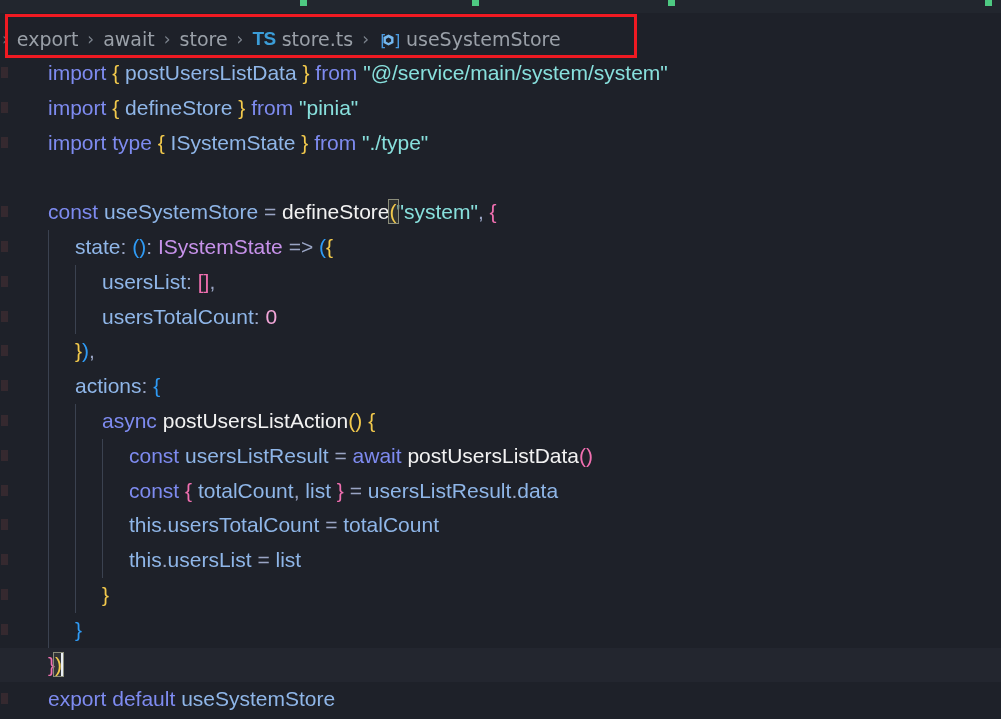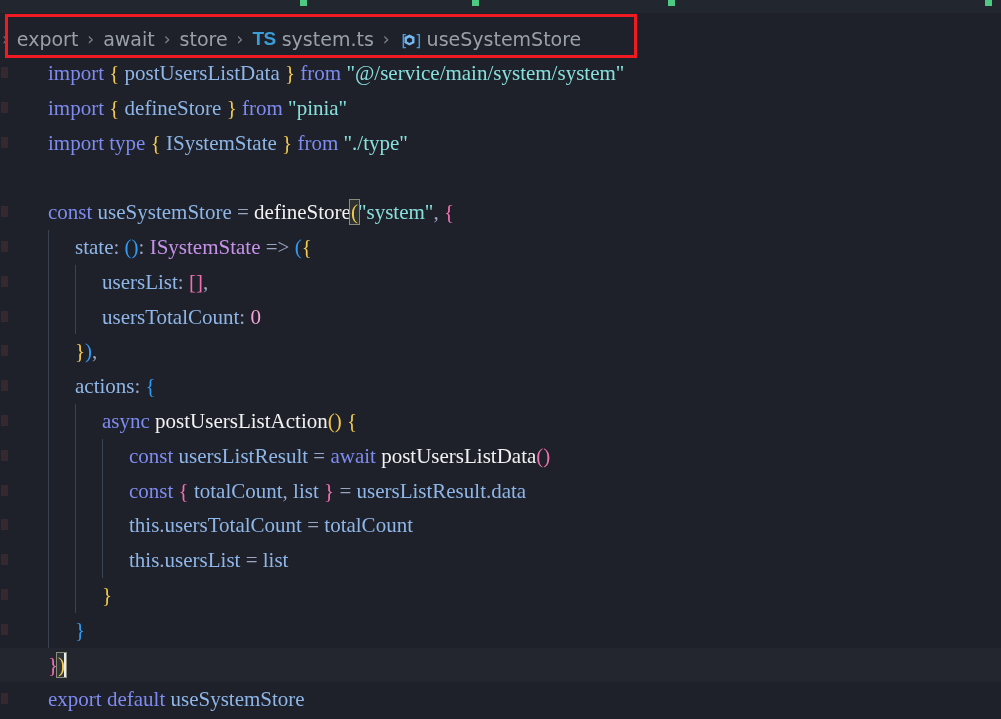--- a/index.html
+++ b/index.html
@@ -90,21 +90,21 @@
   .gutter .ln {
     position: absolute; left: 1px;
     width: 7px; height: 11px;
     background: #3a2a30;
     opacity: .85;
   }
 
   .code {
     position: absolute; left: 0; top: 0;
     width: 1001px;
-    font-family: Liberation Serif, serif;
+    font-family: Liberation Sans, sans-serif;
     font-size: 21px;
     line-height: 34.8px;
     white-space: pre;
   }
   .line {
     position: relative;
     height: 34.8px;
     padding-left: 48px;
   }
   .line.active {
@@ -167,21 +167,21 @@
     <span class="bc-item">export</span>
     <span class="bc-sep">›</span>
 
     <span class="bc-item">await</span>
     <span class="bc-sep">›</span>
 
     <span class="bc-item">store</span>
     <span class="bc-sep">›</span>
 
     <span class="bc-ts">TS</span>
-    <span class="bc-item">system.ts</span>
+    <span class="bc-item">store.ts</span>
     <span class="bc-sep">›</span>
 
     <span class="bc-symbol">
       <svg width="22" height="19" viewBox="0 0 22 19">
         <text x="0" y="15" font-family="DejaVu Sans Mono, monospace" font-size="16" fill="#4a9ae0">[</text>
         <text x="15" y="15" font-family="DejaVu Sans Mono, monospace" font-size="16" fill="#4a9ae0">]</text>
         <g transform="translate(5.5,3.5)">
           <path d="M5 0 L10 2.6 L10 8.4 L5 11 L0 8.4 L0 2.6 Z" fill="#74b8f0"></path>
           <path d="M5 3.1 L7.6 4.5 L7.6 7 L5 8.4 L2.4 7 L2.4 4.5 Z" fill="#1e2129"></path>
         </g>

